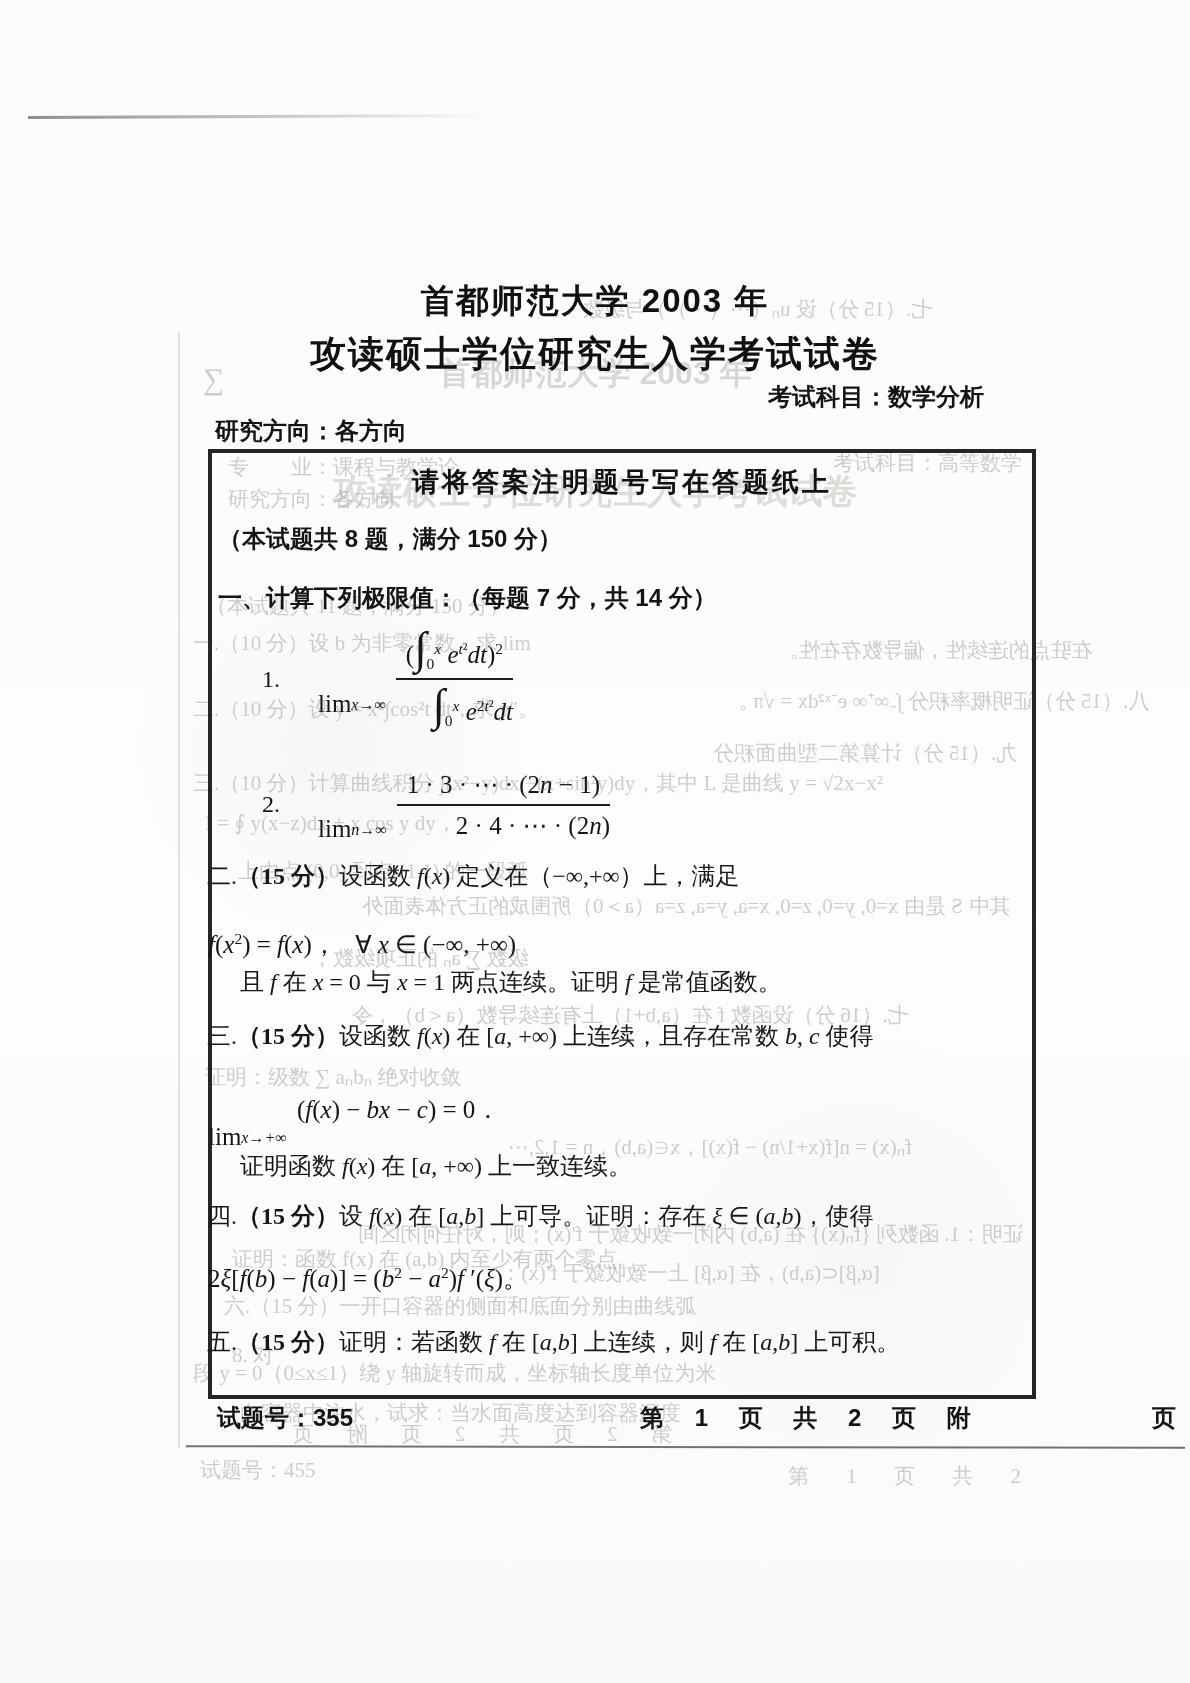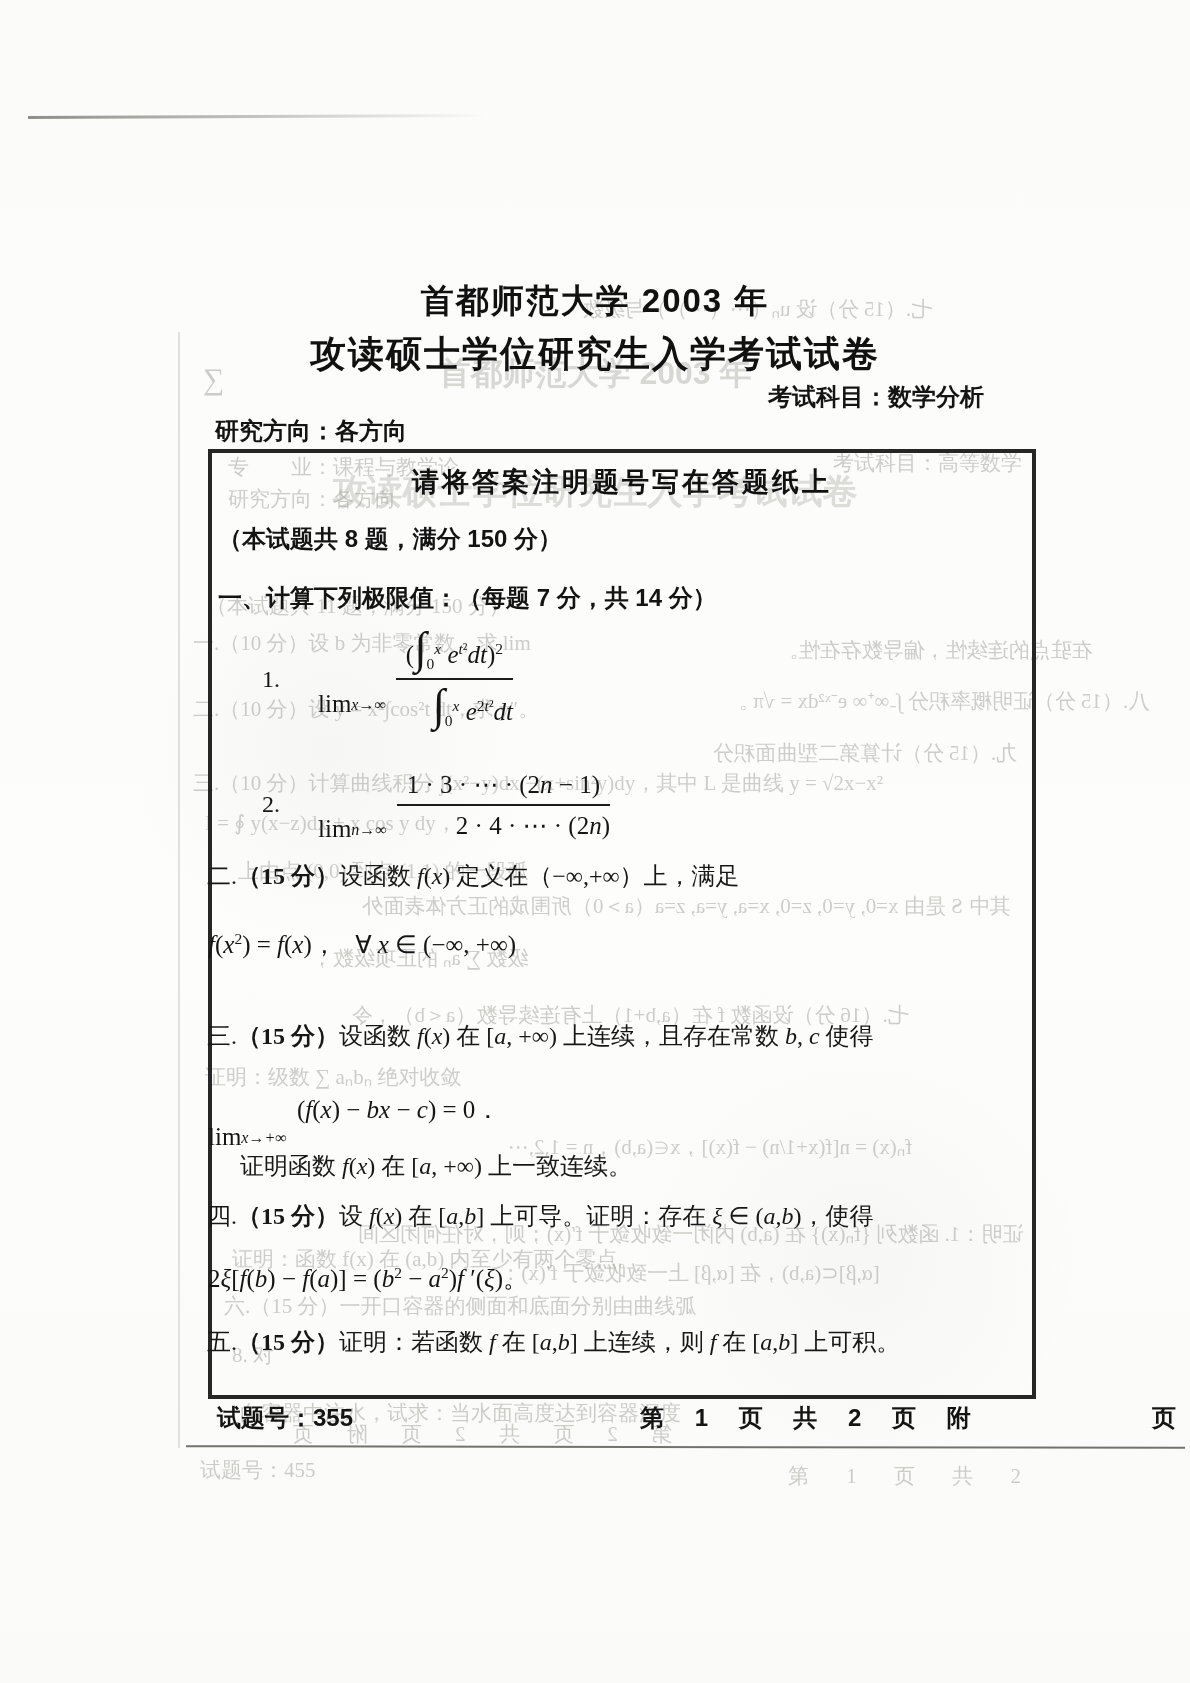--- a/index.html
+++ b/index.html
@@ -140,20 +140,21 @@
   <div class="gh mir g16">其中 S 是由 x=0, y=0, z=0, x=a, y=a, z=a（a＞0）所围成的正方体表面外</div>
   <div class="gh mir g17">级数 ∑ aₙ 的正项级数，</div>
   <div class="gh mir g18">七.（16 分）设函数 f 在（a,b+1）上有连续导数（a＜b），令</div>
   <div class="gh g19">证明：级数 ∑ aₙbₙ 绝对收敛</div>
   <div class="gh mir g20">fₙ(x) = n[f(x+1/n) − f(x)]，x∈(a,b)，n = 1,2,⋯</div>
   <div class="gh mir g21">证明：1. 函数列 {fₙ(x)} 在 (a,b) 内闭一致收敛于 f′(x)；则，对任何闭区间</div>
   <div class="gh g22">证明：函数 f(x) 在 (a,b) 内至少有两个零点。</div>
   <div class="gh mir g23">[α,β]⊂(a,b)，在 [α,β] 上一致收敛于 f′(x)：</div>
   <div class="gh g24">六.（15 分）一开口容器的侧面和底面分别由曲线弧</div>
   <div class="gh g25">8. 对</div>
+  <div class="gh g26">段 y = 0（0≤x≤1）绕 y 轴旋转而成，坐标轴长度单位为米</div>
   <div class="gh g27">向容器中注水，试求：当水面高度达到容器深度</div>
   <div class="gh mir g28">第 2 页 共 2 页 附 页</div>
   <div class="gh g29">试题号：455</div>
   <div class="gh g30">第 1 页 共 2</div>
 
   <div class="title1">首都师范大学 2003 年</div>
   <div class="title2">攻读硕士学位研究生入学考试试卷</div>
   <div class="info info-subject">考试科目：数学分析</div>
   <div class="info info-dir">研究方向：各方向</div>
 
@@ -183,20 +184,21 @@
       <span class="s">n→∞</span>
     </span>
     <span class="frac">
       <span class="num">1 · 3 ·&nbsp;⋯&nbsp;· (2<i>n</i> − 1)</span>
       <span class="den">2 · 4 ·&nbsp;⋯&nbsp;· (2<i>n</i>)</span>
     </span>
   </div>
 
   <div class="bline q2l1">二.<b>（15 分）</b>设函数 <i>f</i>(<i>x</i>) 定义在（−∞,+∞）上，满足</div>
   <div class="ceq eq2"><i>f</i>(<i>x</i><sup>2</sup>) = <i>f</i>(<i>x</i>)，&nbsp;&nbsp;&nbsp;∀ <i>x</i> ∈ (−∞, +∞)</div>
+  <div class="bline q2l2">且 <i>f</i> 在 <i>x</i> = 0 与 <i>x</i> = 1 两点连续。证明 <i>f</i> 是常值函数。</div>
 
   <div class="bline q3l1">三.<b>（15 分）</b>设函数 <i>f</i>(<i>x</i>) 在 [<i>a</i>, +∞) 上连续，且存在常数 <i>b</i>, <i>c</i> 使得</div>
   <div class="ceq eq3">
     <span class="lim">
       <span class="l">lim</span>
       <span class="s">x→+∞</span>
     </span>
     <span>(<i>f</i>(<i>x</i>) − <i>bx</i> − <i>c</i>) = 0．</span>
   </div>
   <div class="bline q3l2">证明函数 <i>f</i>(<i>x</i>) 在 [<i>a</i>, +∞) 上一致连续。</div>

